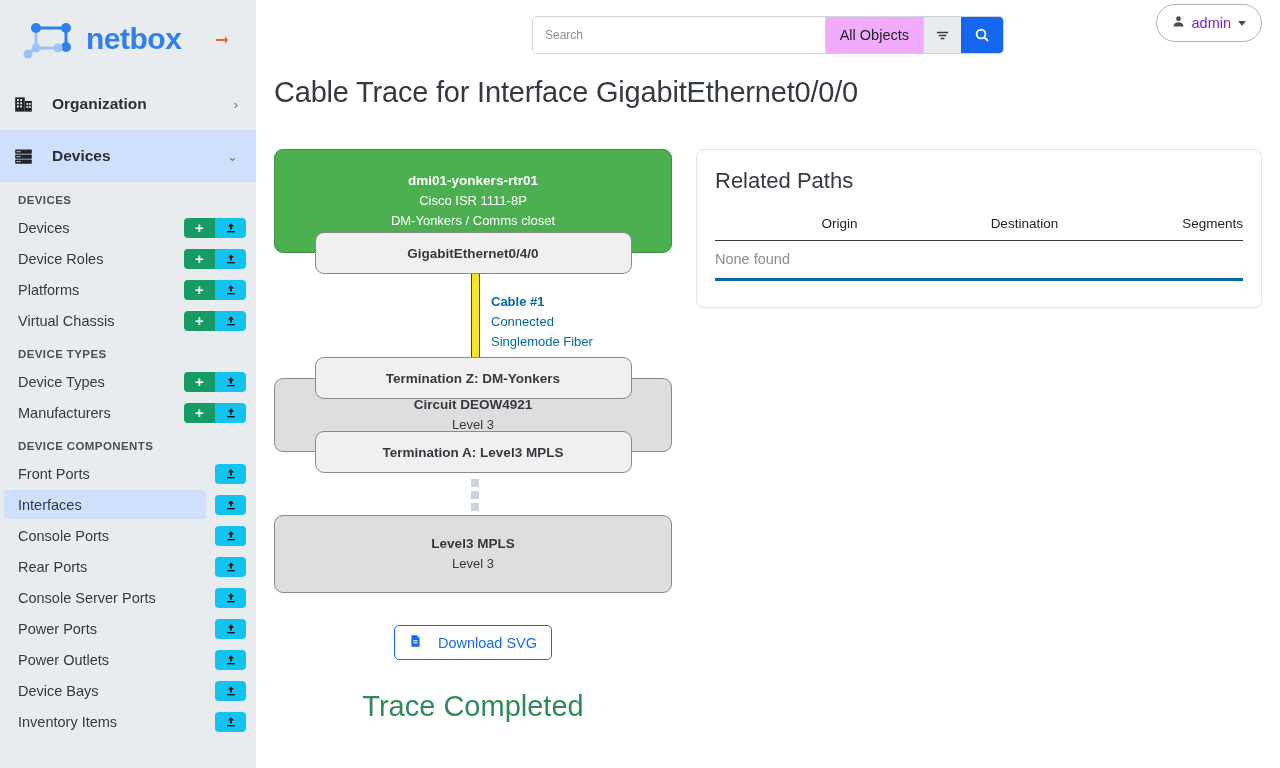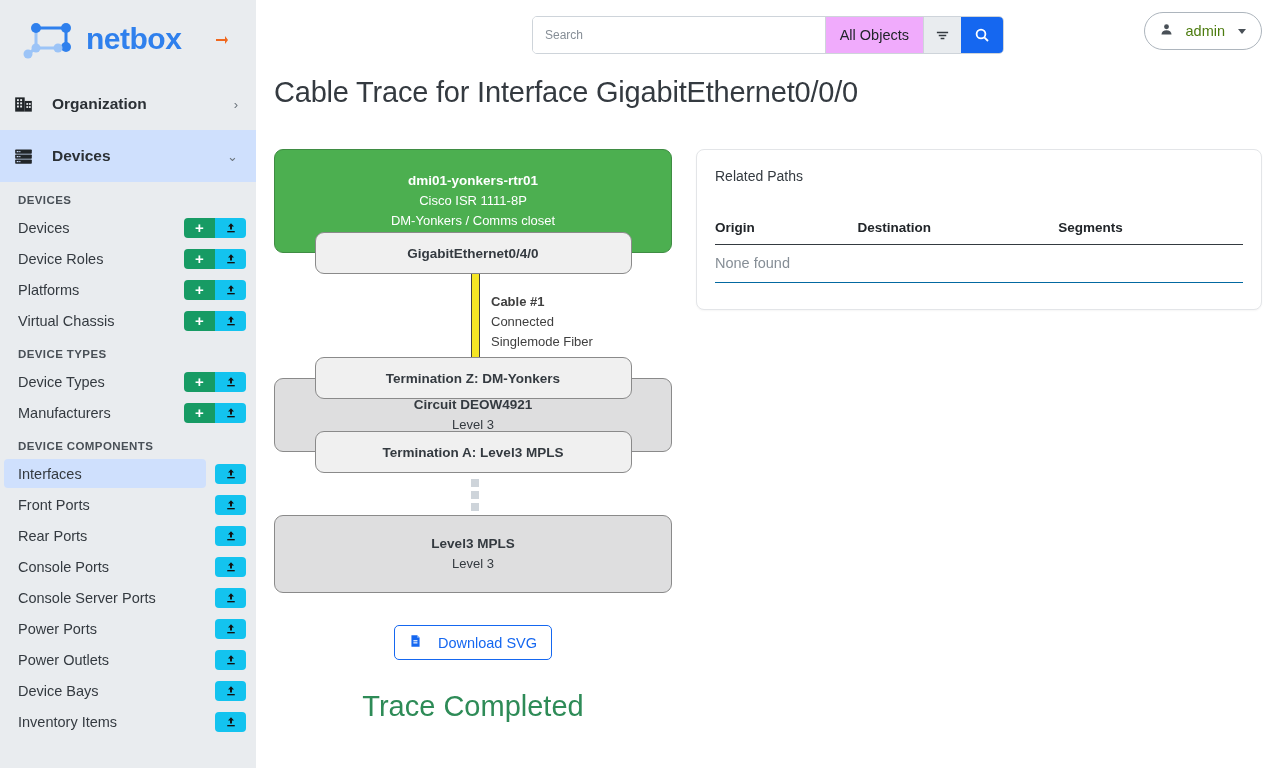--- a/index.html
+++ b/index.html
@@ -117,26 +117,26 @@
   .search-filter {
     display: flex; align-items: center; justify-content: center;
     width: 38px; background: #e9ecef;
     border-left: 1px solid #ced4da; cursor: pointer;
   }
   .search-go {
     display: flex; align-items: center; justify-content: center;
     width: 42px; background: #1567f0; cursor: pointer;
   }
   .user-btn {
-    display: flex; align-items: center; gap: 13px;
+    display: flex; align-items: center; gap: 7px;
     height: 38px; padding: 0 15px;
     border: 1px solid #adb5bd; border-radius: 19px;
-    font-size: 14.5px; color: #4d7c0f;
+    font-size: 14.5px; color: #6d28d9;
     cursor: pointer; background: #fff;
-    position: absolute; right: 18px; top: 12px;
+    position: absolute; right: 18px; top: 4px;
   }
   .caret-dn {
     width: 0; height: 0;
     border-left: 4.5px solid transparent;
     border-right: 4.5px solid transparent;
     border-top: 5px solid #495057;
   }
 
   .page-title {
     font-size: 29px; font-weight: 400; color: #343a40;
@@ -189,21 +189,21 @@
   .link-cable {
     height: 104px; position: relative;
   }
   .cable-line {
     position: absolute; left: 197px; top: 0; bottom: 0;
     width: 9px; background: #f5e625;
     border-left: 1px solid #404040; border-right: 1px solid #404040;
   }
   .cable-info {
     position: absolute; left: 217px; top: 18px;
-    text-align: left; font-size: 13px; color: #404040; line-height: 20px;
+    text-align: left; font-size: 13px; color: #0369a1; line-height: 20px;
   }
   .cable-info .ci-title { font-weight: 700; }
 
   .link-dots {
     height: 42px; position: relative;
   }
   .dot {
     position: absolute; left: 197px;
     width: 8px; height: 8px; background: #ced4da;
   }
@@ -223,29 +223,29 @@
     font-size: 29px; color: #2e8b57; font-weight: 400;
   }
 
   
   .paths-col { flex: 1; }
   .card {
     border: 1px solid #e3e5e8; border-radius: 8px;
     background: #fff; padding: 18px 18px 26px 18px;
     box-shadow: 0 1px 2px rgba(0,0,0,0.04);
   }
-  .card-title { font-size: 14px; color: #343a40; font-weight: 400; margin-bottom: 36px; }
+  .card-title { font-size: 22px; color: #343a40; font-weight: 400; margin-bottom: 22px; }
   table.paths { width: 100%; border-collapse: collapse; }
   table.paths th {
-    text-align: left; font-size: 13.5px; font-weight: 700; color: #212529;
+    text-align: right; font-size: 13.5px; font-weight: 400; color: #212529;
     padding: 0 0 9px 0; border-bottom: 1.5px solid #343a40;
   }
   table.paths td {
     font-size: 14.5px; color: #868e96;
-    padding: 10px 0 11px 0; border-bottom: 1px solid #0369a1;
+    padding: 10px 0 11px 0; border-bottom: 3px solid #0369a1;
   }
 </style>
 </head>
 <body>
 
 <div id="app">
 
   <div id="sidebar">
 
     <div class="brand-row">
@@ -388,56 +388,56 @@
           <svg width="12" height="12" viewBox="0 0 16 16" fill="#111">
               <path d="M8 1.5 L12 6 H9.3 V10 H6.7 V6 H4 Z"></path>
               <rect x="3" y="12" width="10" height="1.8"></rect>
             </svg>
         </span>
       </span>
     </div>
 
     <div class="sec-title">DEVICE COMPONENTS</div>
 
+    <div class="nav-item">
+      <span class="ni-label">Front Ports</span>
+      <span class="btn-group">
+        <span class="btn-sq btn-up solo">
+          <svg width="12" height="12" viewBox="0 0 16 16" fill="#111">
+              <path d="M8 1.5 L12 6 H9.3 V10 H6.7 V6 H4 Z"></path>
+              <rect x="3" y="12" width="10" height="1.8"></rect>
+            </svg>
+        </span>
+      </span>
+    </div>
     <div class="nav-item active">
       <span class="ni-pill"></span>
       <span class="ni-label">Interfaces</span>
       <span class="btn-group">
         <span class="btn-sq btn-up solo">
           <svg width="12" height="12" viewBox="0 0 16 16" fill="#111">
               <path d="M8 1.5 L12 6 H9.3 V10 H6.7 V6 H4 Z"></path>
               <rect x="3" y="12" width="10" height="1.8"></rect>
             </svg>
         </span>
       </span>
     </div>
     <div class="nav-item">
-      <span class="ni-label">Front Ports</span>
+      <span class="ni-label">Console Ports</span>
       <span class="btn-group">
         <span class="btn-sq btn-up solo">
           <svg width="12" height="12" viewBox="0 0 16 16" fill="#111">
               <path d="M8 1.5 L12 6 H9.3 V10 H6.7 V6 H4 Z"></path>
               <rect x="3" y="12" width="10" height="1.8"></rect>
             </svg>
         </span>
       </span>
     </div>
     <div class="nav-item">
       <span class="ni-label">Rear Ports</span>
-      <span class="btn-group">
-        <span class="btn-sq btn-up solo">
-          <svg width="12" height="12" viewBox="0 0 16 16" fill="#111">
-              <path d="M8 1.5 L12 6 H9.3 V10 H6.7 V6 H4 Z"></path>
-              <rect x="3" y="12" width="10" height="1.8"></rect>
-            </svg>
-        </span>
-      </span>
-    </div>
-    <div class="nav-item">
-      <span class="ni-label">Console Ports</span>
       <span class="btn-group">
         <span class="btn-sq btn-up solo">
           <svg width="12" height="12" viewBox="0 0 16 16" fill="#111">
               <path d="M8 1.5 L12 6 H9.3 V10 H6.7 V6 H4 Z"></path>
               <rect x="3" y="12" width="10" height="1.8"></rect>
             </svg>
         </span>
       </span>
     </div>
     <div class="nav-item">

